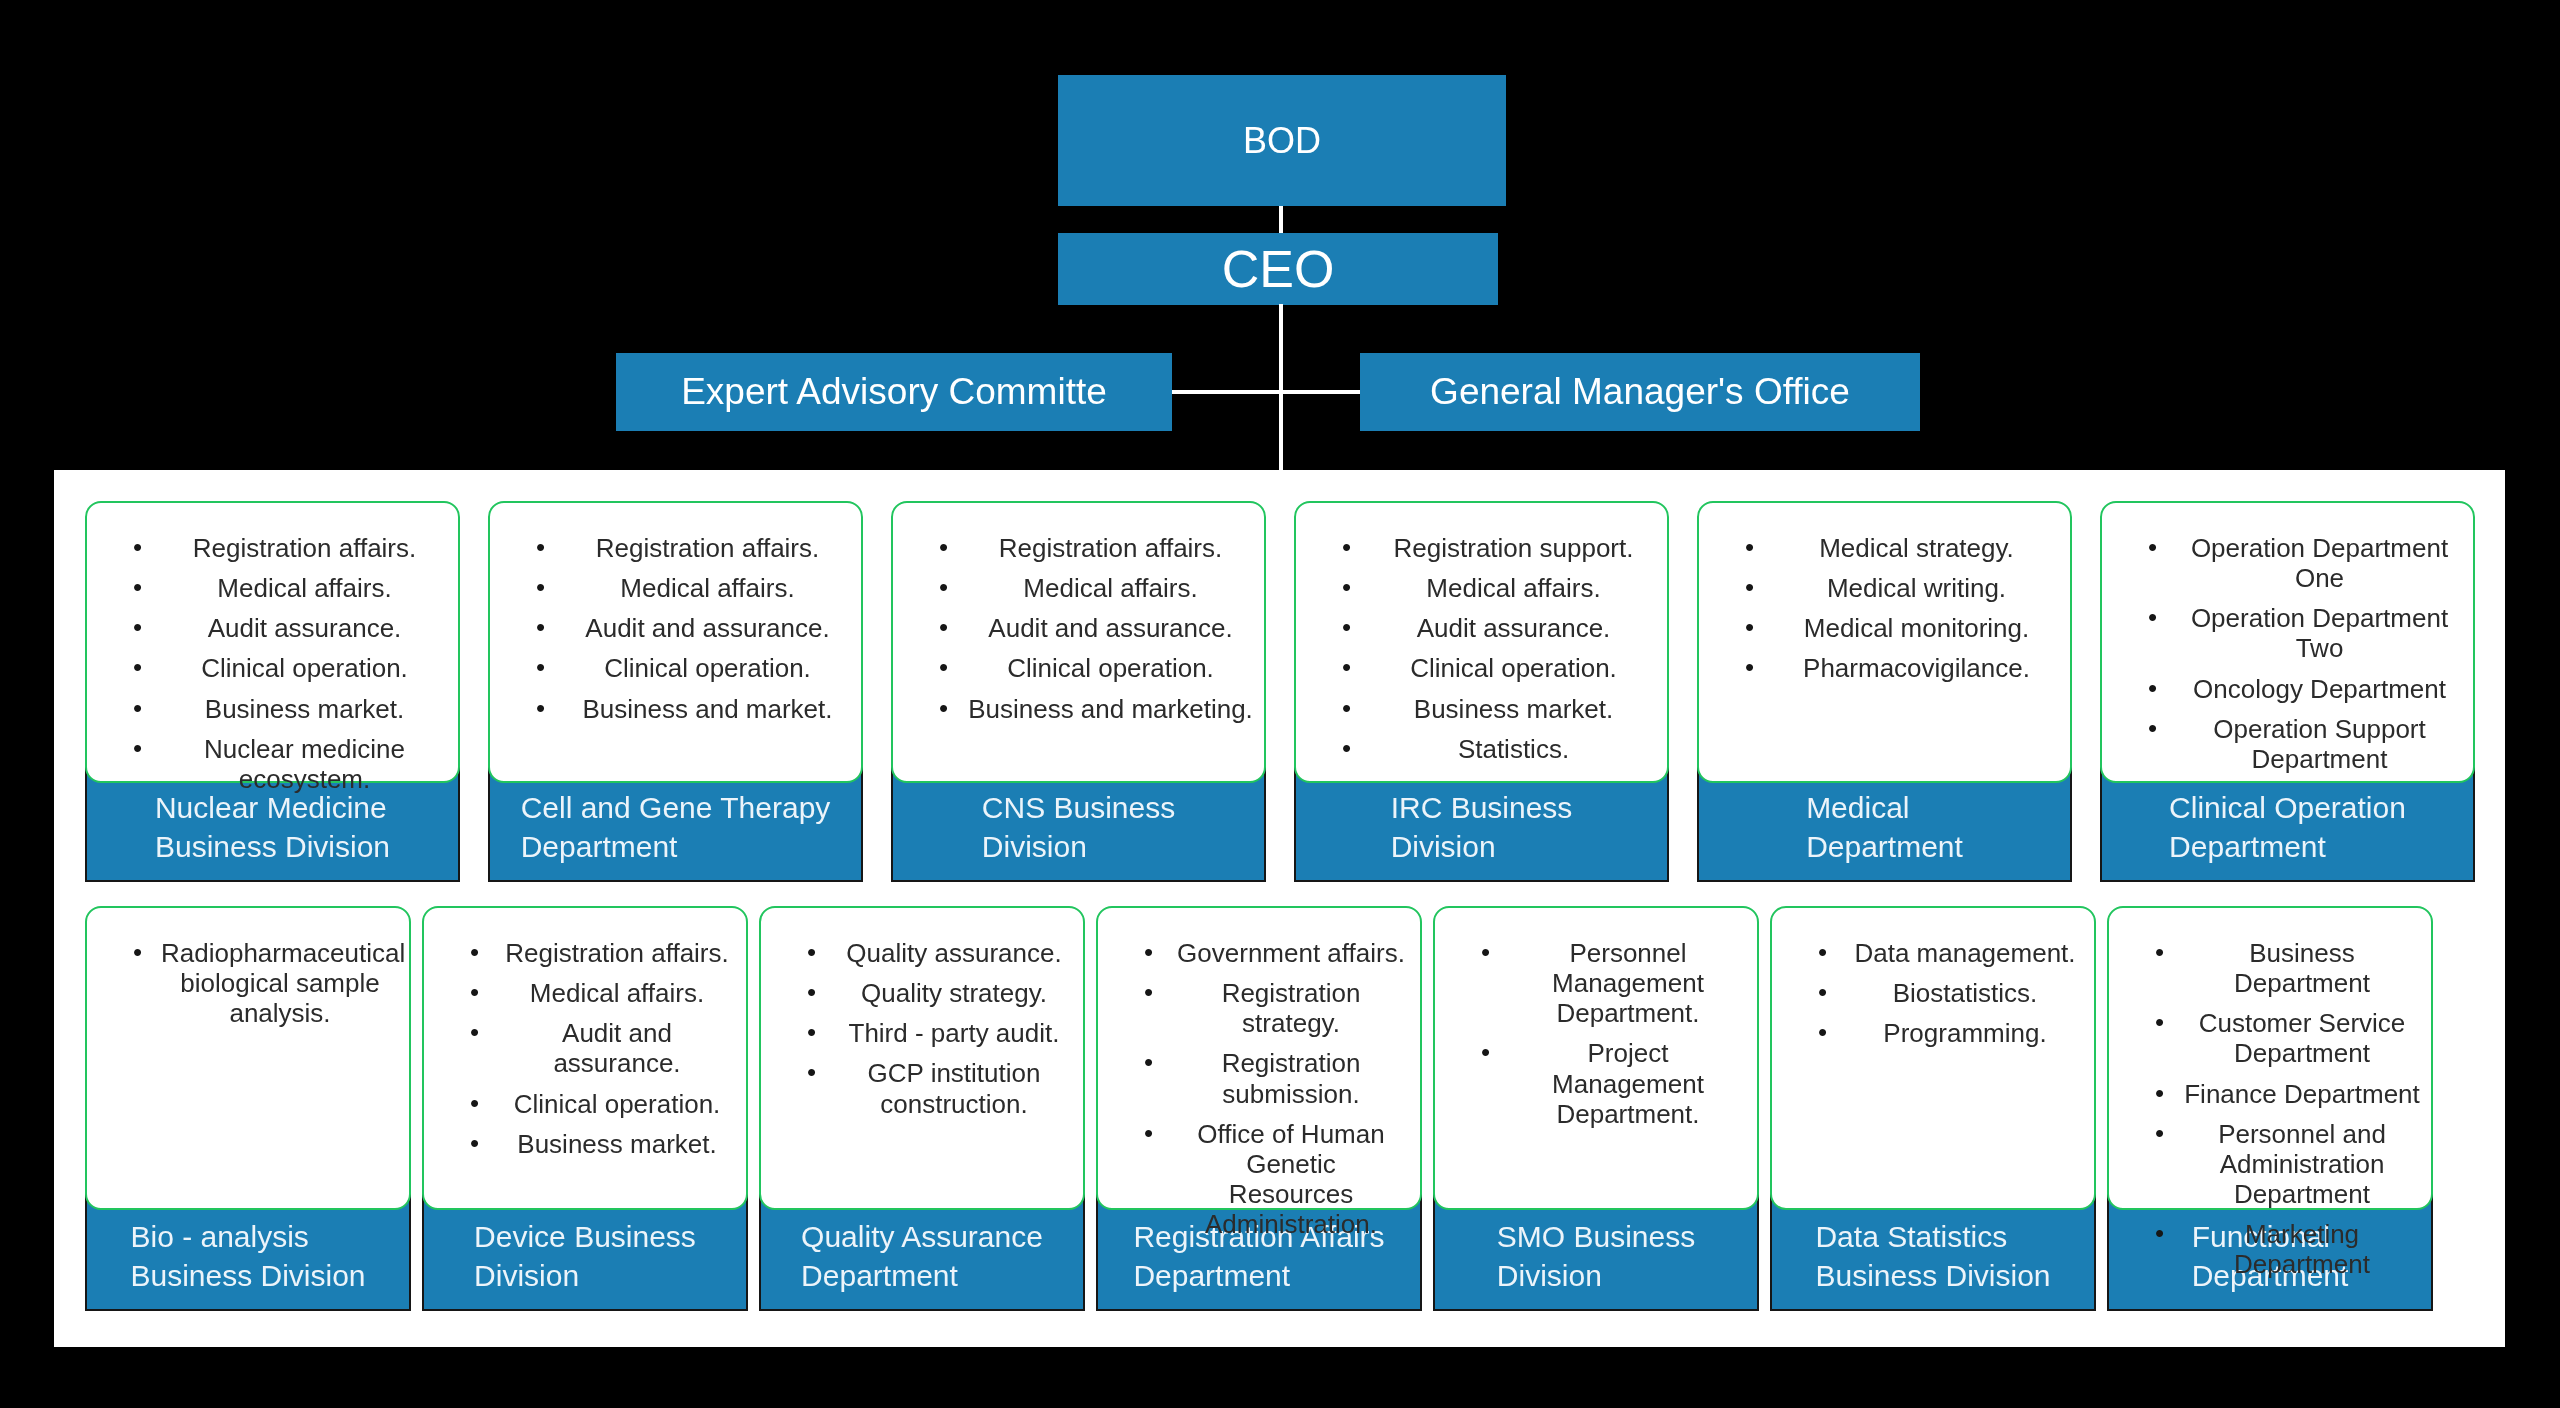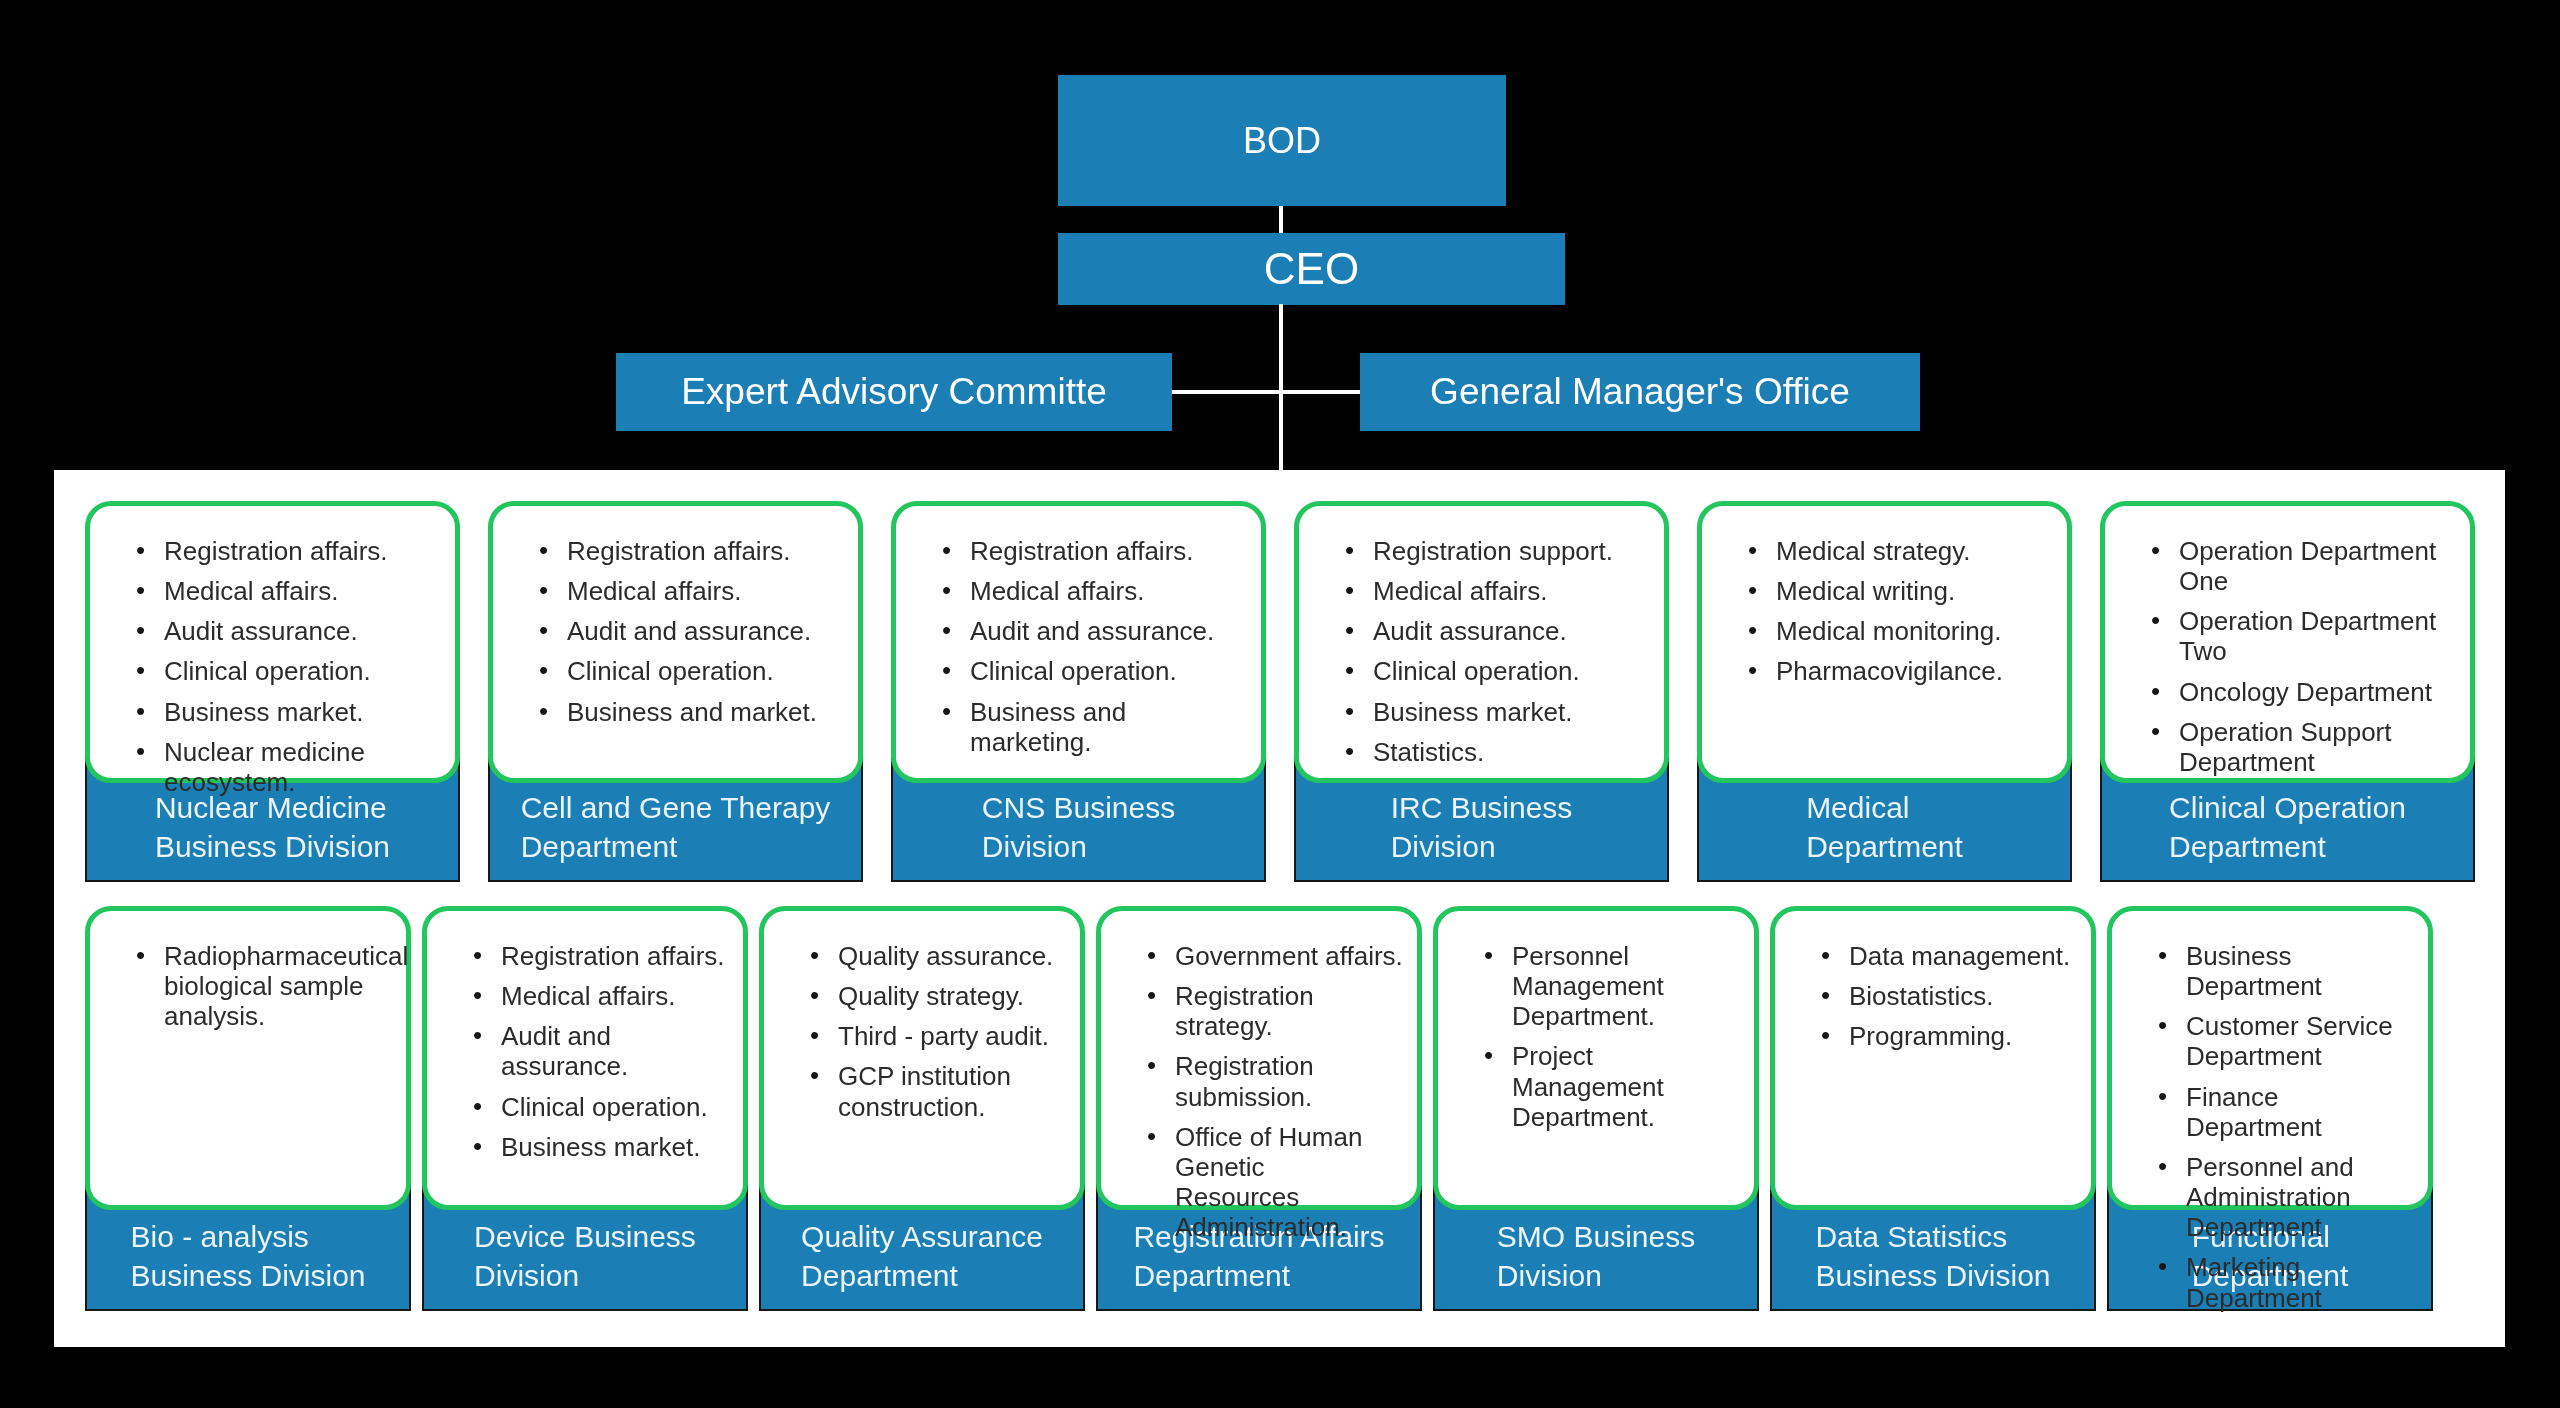--- a/index.html
+++ b/index.html
@@ -12,21 +12,21 @@
   }
   
   .top-box{
     position:absolute;
     background:var(--blue,#1b7eb4);
     color:#fff;
     display:flex;align-items:center;justify-content:center;
     text-align:center;
   }
   .bod{left:1058px;top:75px;width:448px;height:131px;font-size:36px;}
-  .ceo{left:1058px;top:233px;width:507px;height:72px;font-size:44px;}
+  .ceo{left:1058px;top:233px;width:440px;height:72px;font-size:52px;}
   .advisory{left:616px;top:353px;width:556px;height:78px;font-size:37px;}
   .gmoffice{left:1360px;top:353px;width:560px;height:78px;font-size:37px;}
   
   .connector{position:absolute;background:var(--line,#fff);}
   .conn-v1{left:1279px;top:206px;width:4px;height:28px;}
   .conn-v2{left:1279px;top:304px;width:4px;height:167px;}
   .conn-h1{left:1172px;top:390px;width:190px;height:4px;}
   
   .panel{
     position:absolute;
@@ -36,29 +36,30 @@
   .row{position:absolute;display:flex;}
   .row-1{left:31px;top:31px;gap:28px;}
   .row-2{left:31px;top:436px;gap:11px;}
   .card{position:relative;}
   .row-1 .card{width:375px;height:381px;}
   .row-2 .card{width:326px;height:405px;}
   .card-items{
     position:absolute;left:0;right:0;top:0;
     margin:0;
     background:#fff;
-    border:5px solid #22c55e;
-    border-radius:26px;
+    border:2px solid #22c55e;
+    border-radius:16px;
     box-sizing:border-box;
     z-index:2;
     list-style:none;
     padding:30px 10px 0 74px;
     color:var(--text,#2b2b2b);
     font-size:26px;
     line-height:1.16;
+    text-align:center;
   }
   .row-1 .card-items{height:282px;}
   .row-2 .card-items{height:304px;}
   .card-items li{
     position:relative;
     margin:0 0 10px 0;
     white-space:pre-line;
   }
   .card-items li::before{
     content:"\2022";

